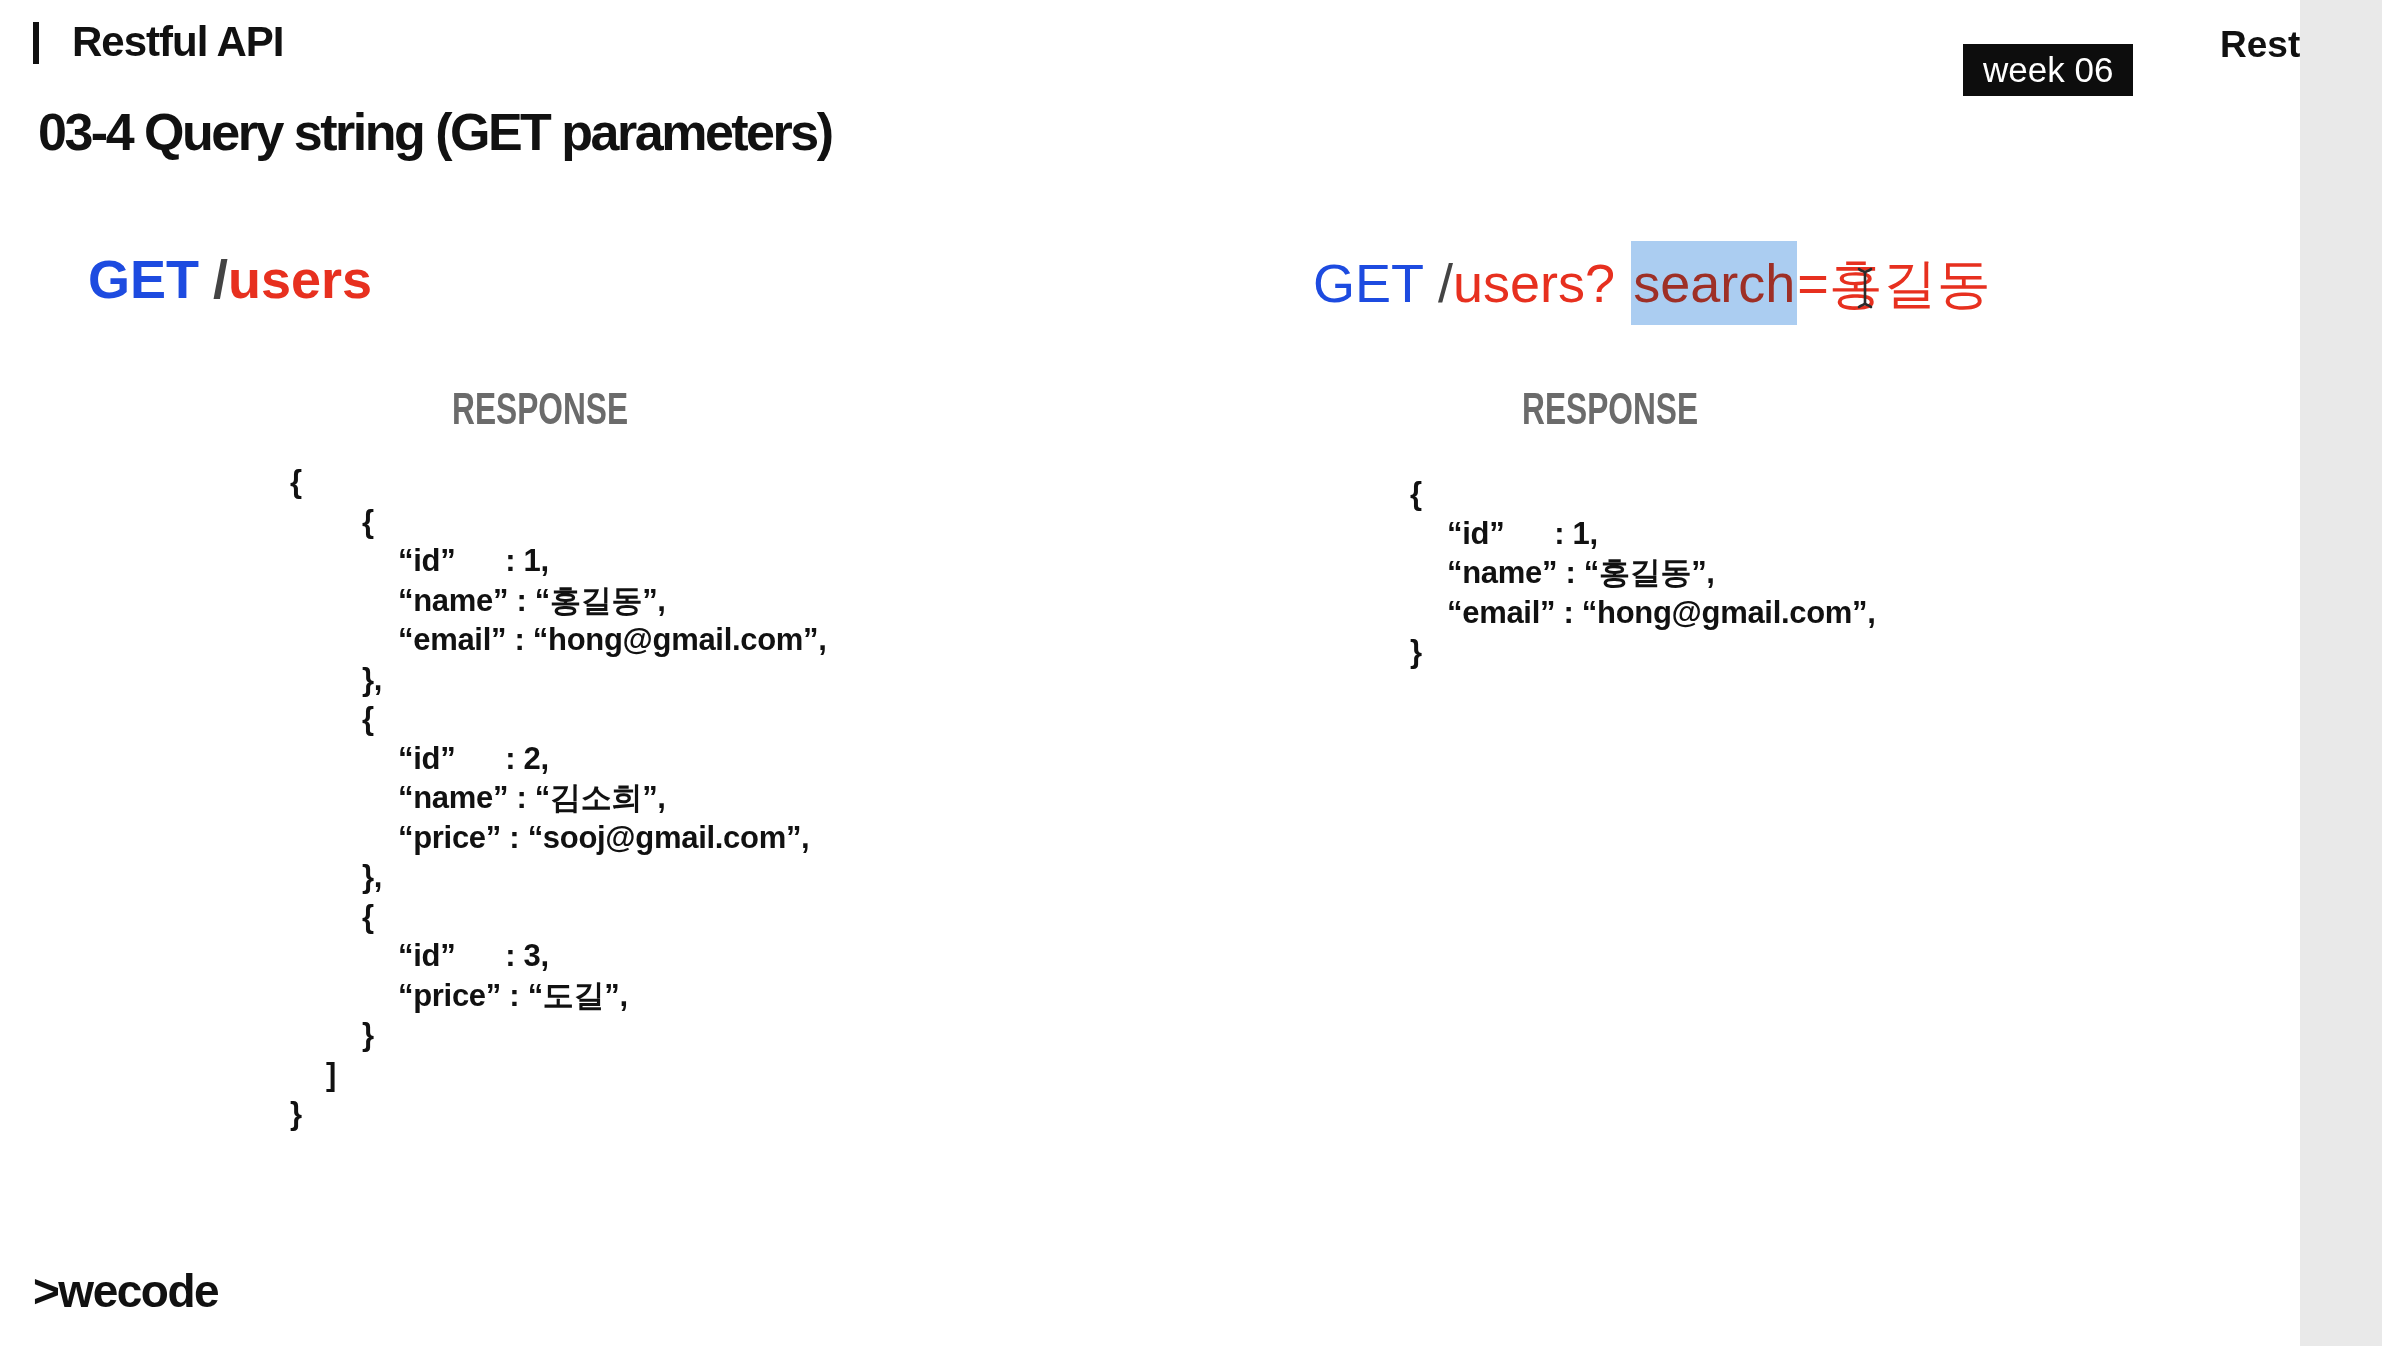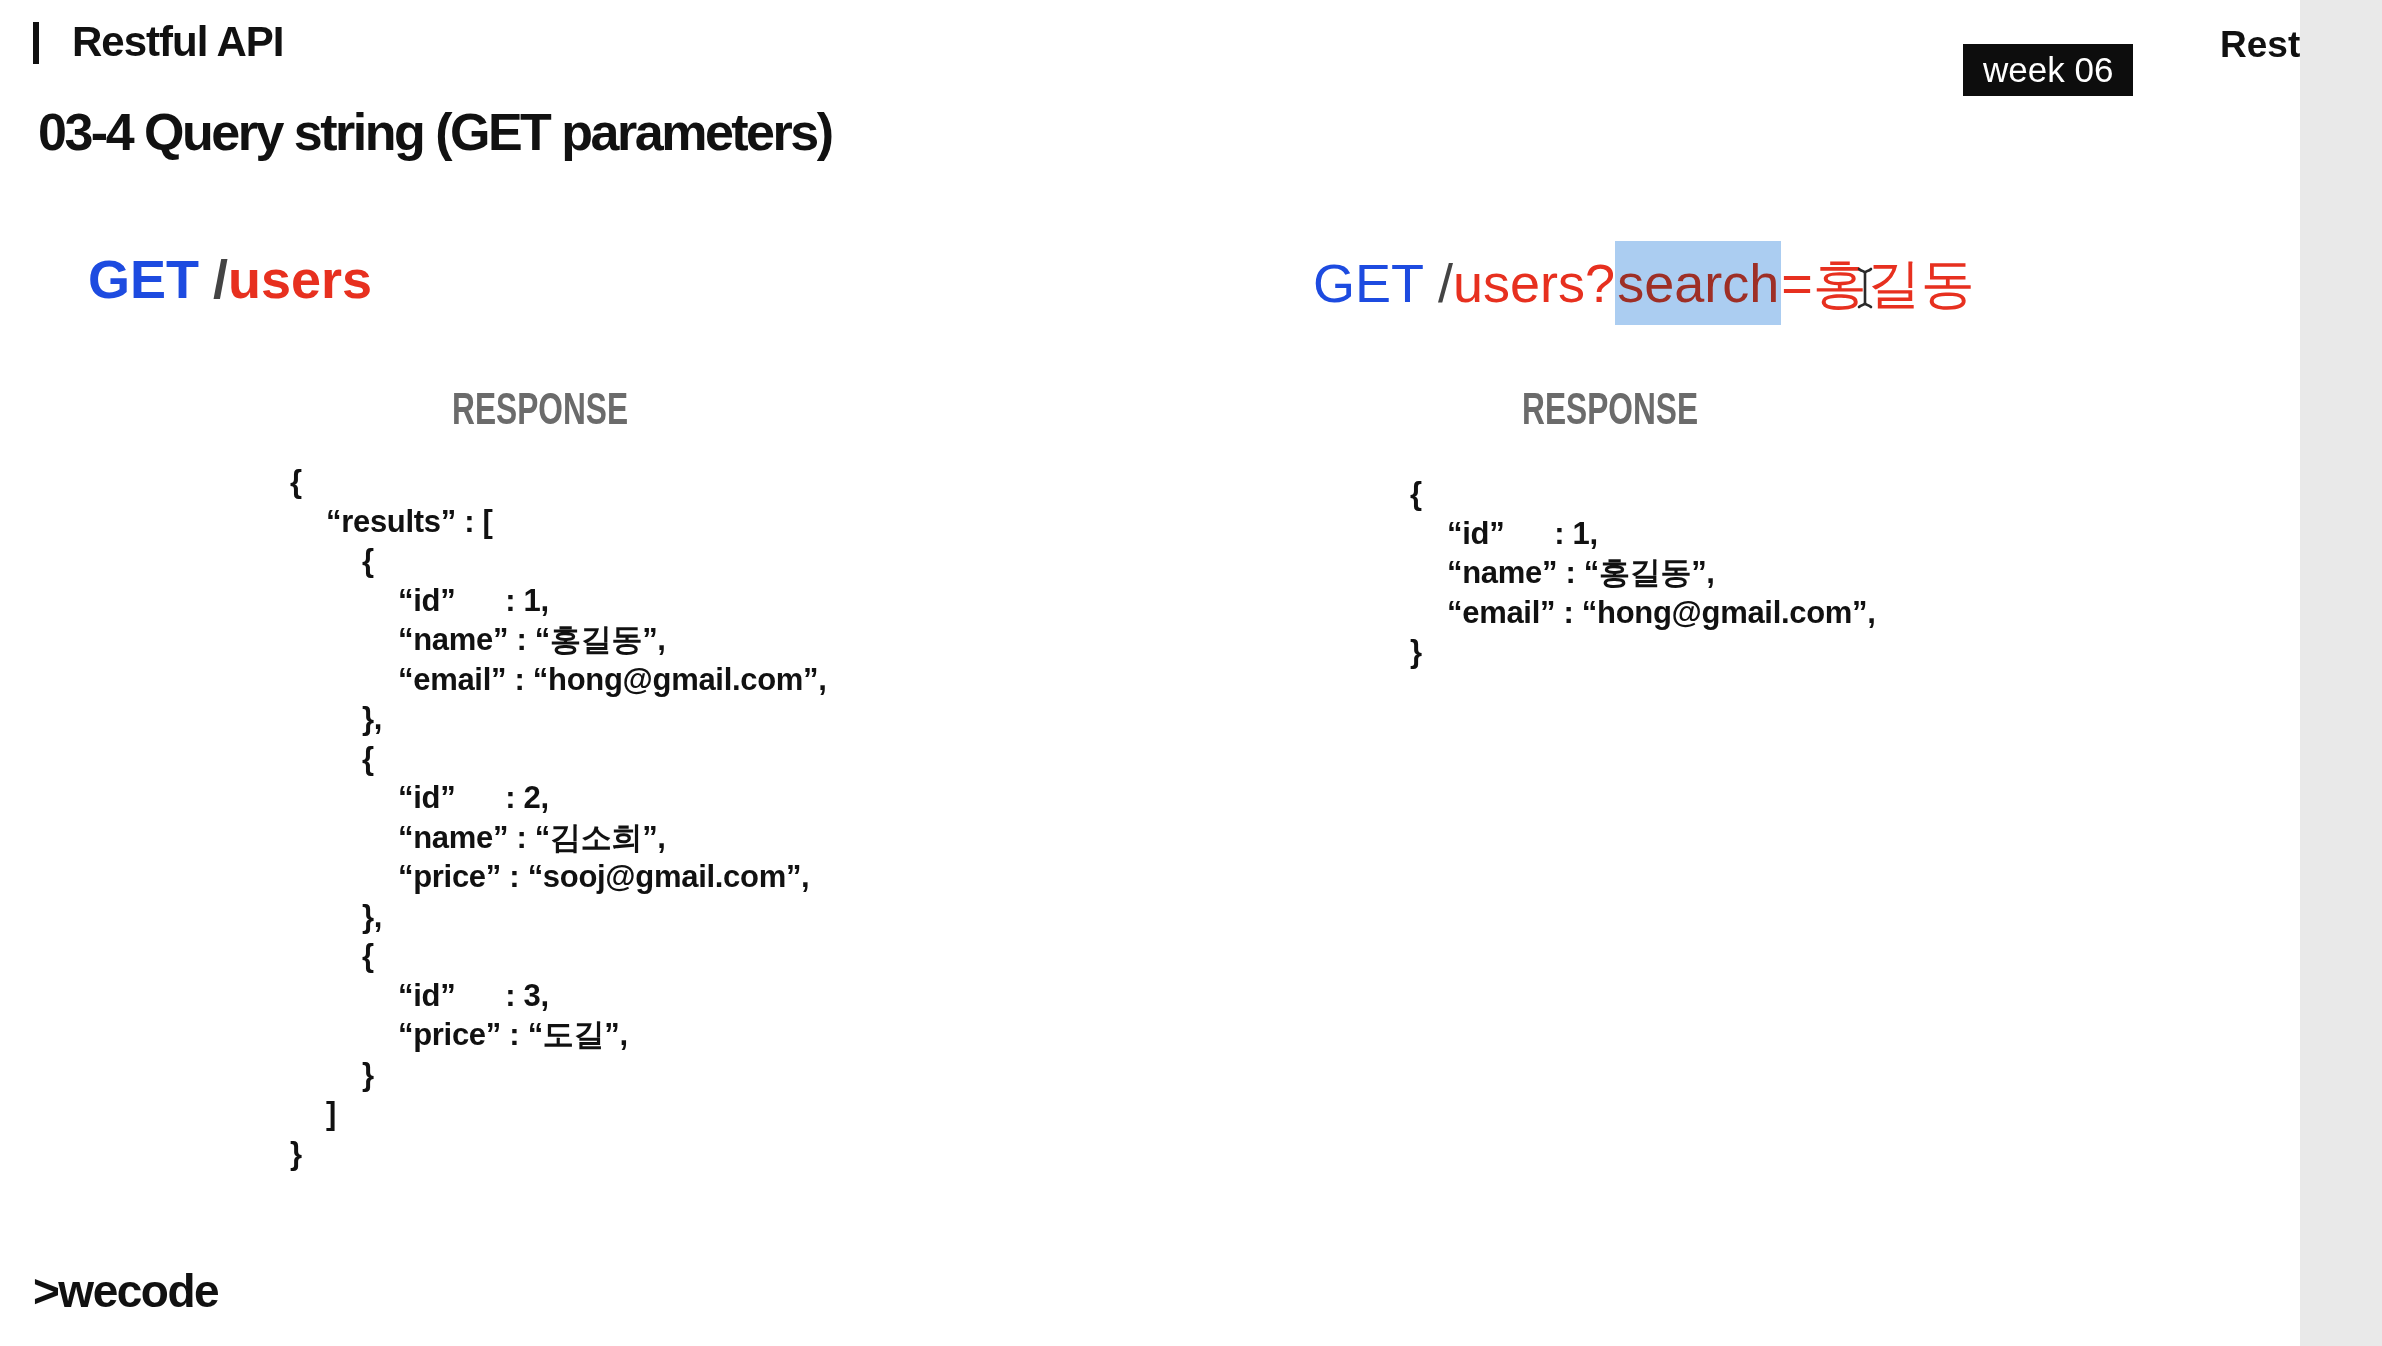--- a/index.html
+++ b/index.html
@@ -24,20 +24,21 @@
   .request { position:absolute; top:248px; font-size:54px; white-space:nowrap; }
   .request.left { left:88px;font-weight:bold; }
   .request.right { left:1313px; }
   .method { color:var(--method-blue,#1d4be0); margin-right:14px; }
   .separator { color:var(--separator-dark,#444); }
   .path { color:var(--path-red,#e7301f); }
   .param-highlight {
     background:var(--highlight-bg,#abcdf1);
     color:var(--highlight-text,#9e2f26);
     padding:12px 2px;
+    margin-left:16px;
   }
   
   .response-label {
     position:absolute; top:384px; font-size:44px; font-weight:bold;
     color:var(--response-gray,#6b6b6b);
     transform:scaleX(0.72); transform-origin:left top; white-space:nowrap;
   }
   .response-label.left { left:452px; }
   .response-label.right { left:1522px; }
   .code-block { position:absolute; font-size:31px; font-weight:bold; line-height:39.5px; letter-spacing:-0.3px; }
@@ -74,21 +75,20 @@
     <svg width="18" height="44" viewBox="0 0 18 44">
       <path d="M3,3 C6,6 8,4 9,7 C10,4 12,6 15,3 M9,7 L9,37 M3,41 C6,38 8,40 9,37 C10,40 12,38 15,41" stroke="#2a2a2a" stroke-width="2.6" fill="none" stroke-linecap="round"></path>
     </svg>
   </div>
 
   <div class="response-label left">RESPONSE</div>
   <div class="response-label right">RESPONSE</div>
 
   <div class="code-block left">
       <div class="code-line" style="padding-left: 0px;">{</div>
-      <div class="code-line" style="padding-left: 36px;">“results” : [</div>
       <div class="code-line" style="padding-left: 72px;">{</div>
       <div class="code-line" style="padding-left: 108px;">“id”      : 1,</div>
       <div class="code-line" style="padding-left: 108px;">“name” : “홍길동”,</div>
       <div class="code-line" style="padding-left: 108px;">“email” : “hong@gmail.com”,</div>
       <div class="code-line" style="padding-left: 72px;">},</div>
       <div class="code-line" style="padding-left: 72px;">{</div>
       <div class="code-line" style="padding-left: 108px;">“id”      : 2,</div>
       <div class="code-line" style="padding-left: 108px;">“name” : “김소희”,</div>
       <div class="code-line" style="padding-left: 108px;">“price” : “sooj@gmail.com”,</div>
       <div class="code-line" style="padding-left: 72px;">},</div>

